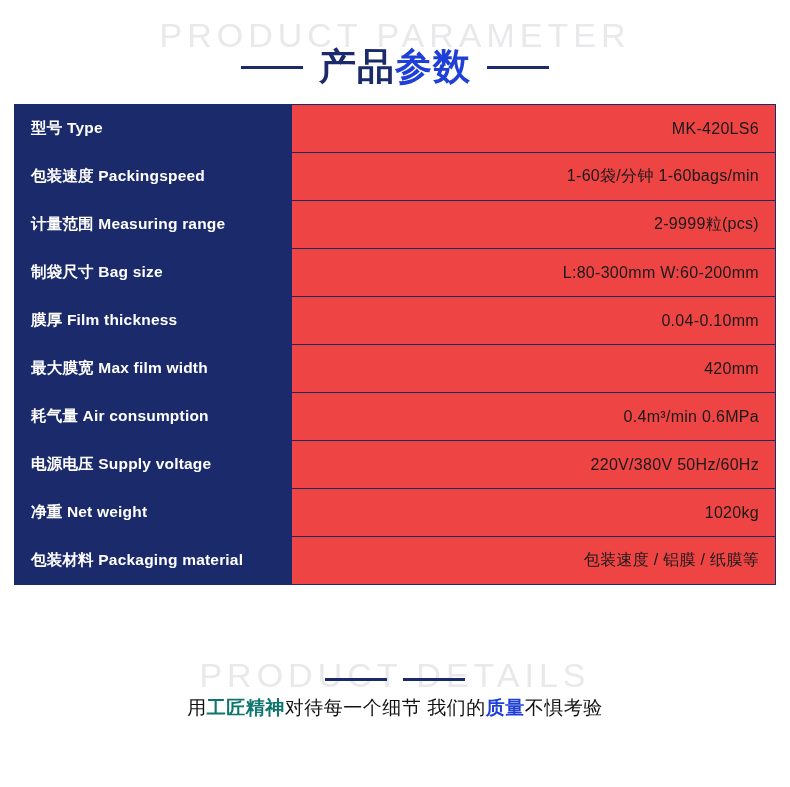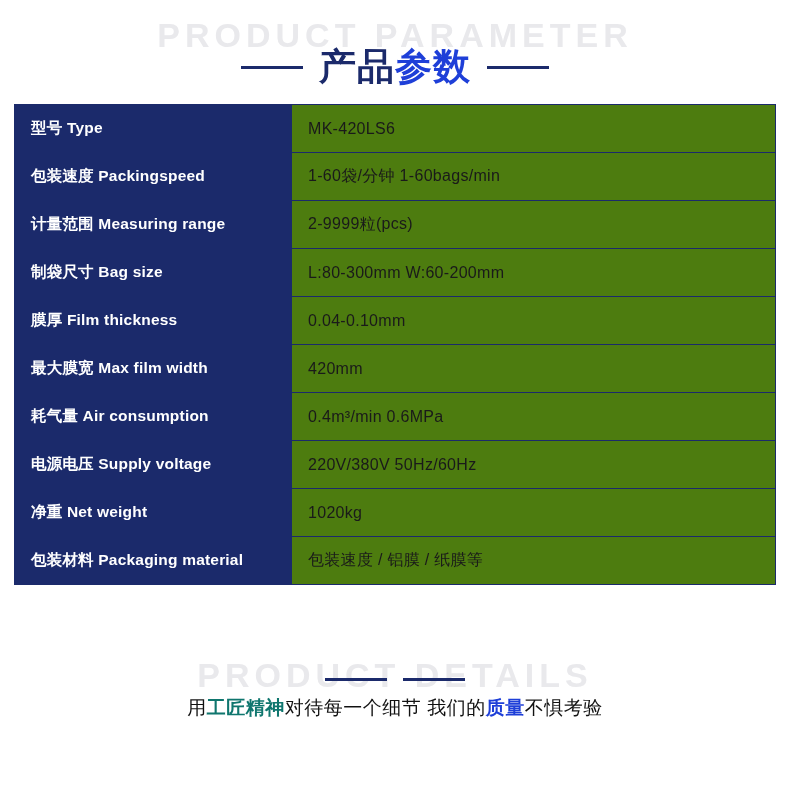--- a/index.html
+++ b/index.html
@@ -25,21 +25,21 @@
     width: 100%;
     text-align: center;
   }
   .ghost-text {
     position: absolute;
     left: 0;
     right: 0;
     top: 0;
     font-size: 34px;
     letter-spacing: 5px;
-    font-weight: bold;
+    font-weight: normal;
     color: #e9e9ec;
     user-select: none;
     white-space: nowrap;
   }
   .heading-row {
     position: relative;
     display: flex;
     align-items: center;
     justify-content: center;
     gap: 16px;
@@ -81,23 +81,23 @@
     font-size: 15.5px;
   }
   .spec-table td.label {
     width: 277px;
     background: #1b2a6b;
     color: #ffffff;
     font-weight: bold;
     letter-spacing: 0.2px;
   }
   .spec-table td.value {
-    background: #4d7c0f;
+    background: #ef4444;
     color: #1a1a1a;
-    text-align: left;
+    text-align: right;
     font-size: 16px;
     letter-spacing: 0.3px;
   }
 
   
   #bottom-heading {
     position: absolute;
     left: 0;
     right: 0;
     top: 648px;

